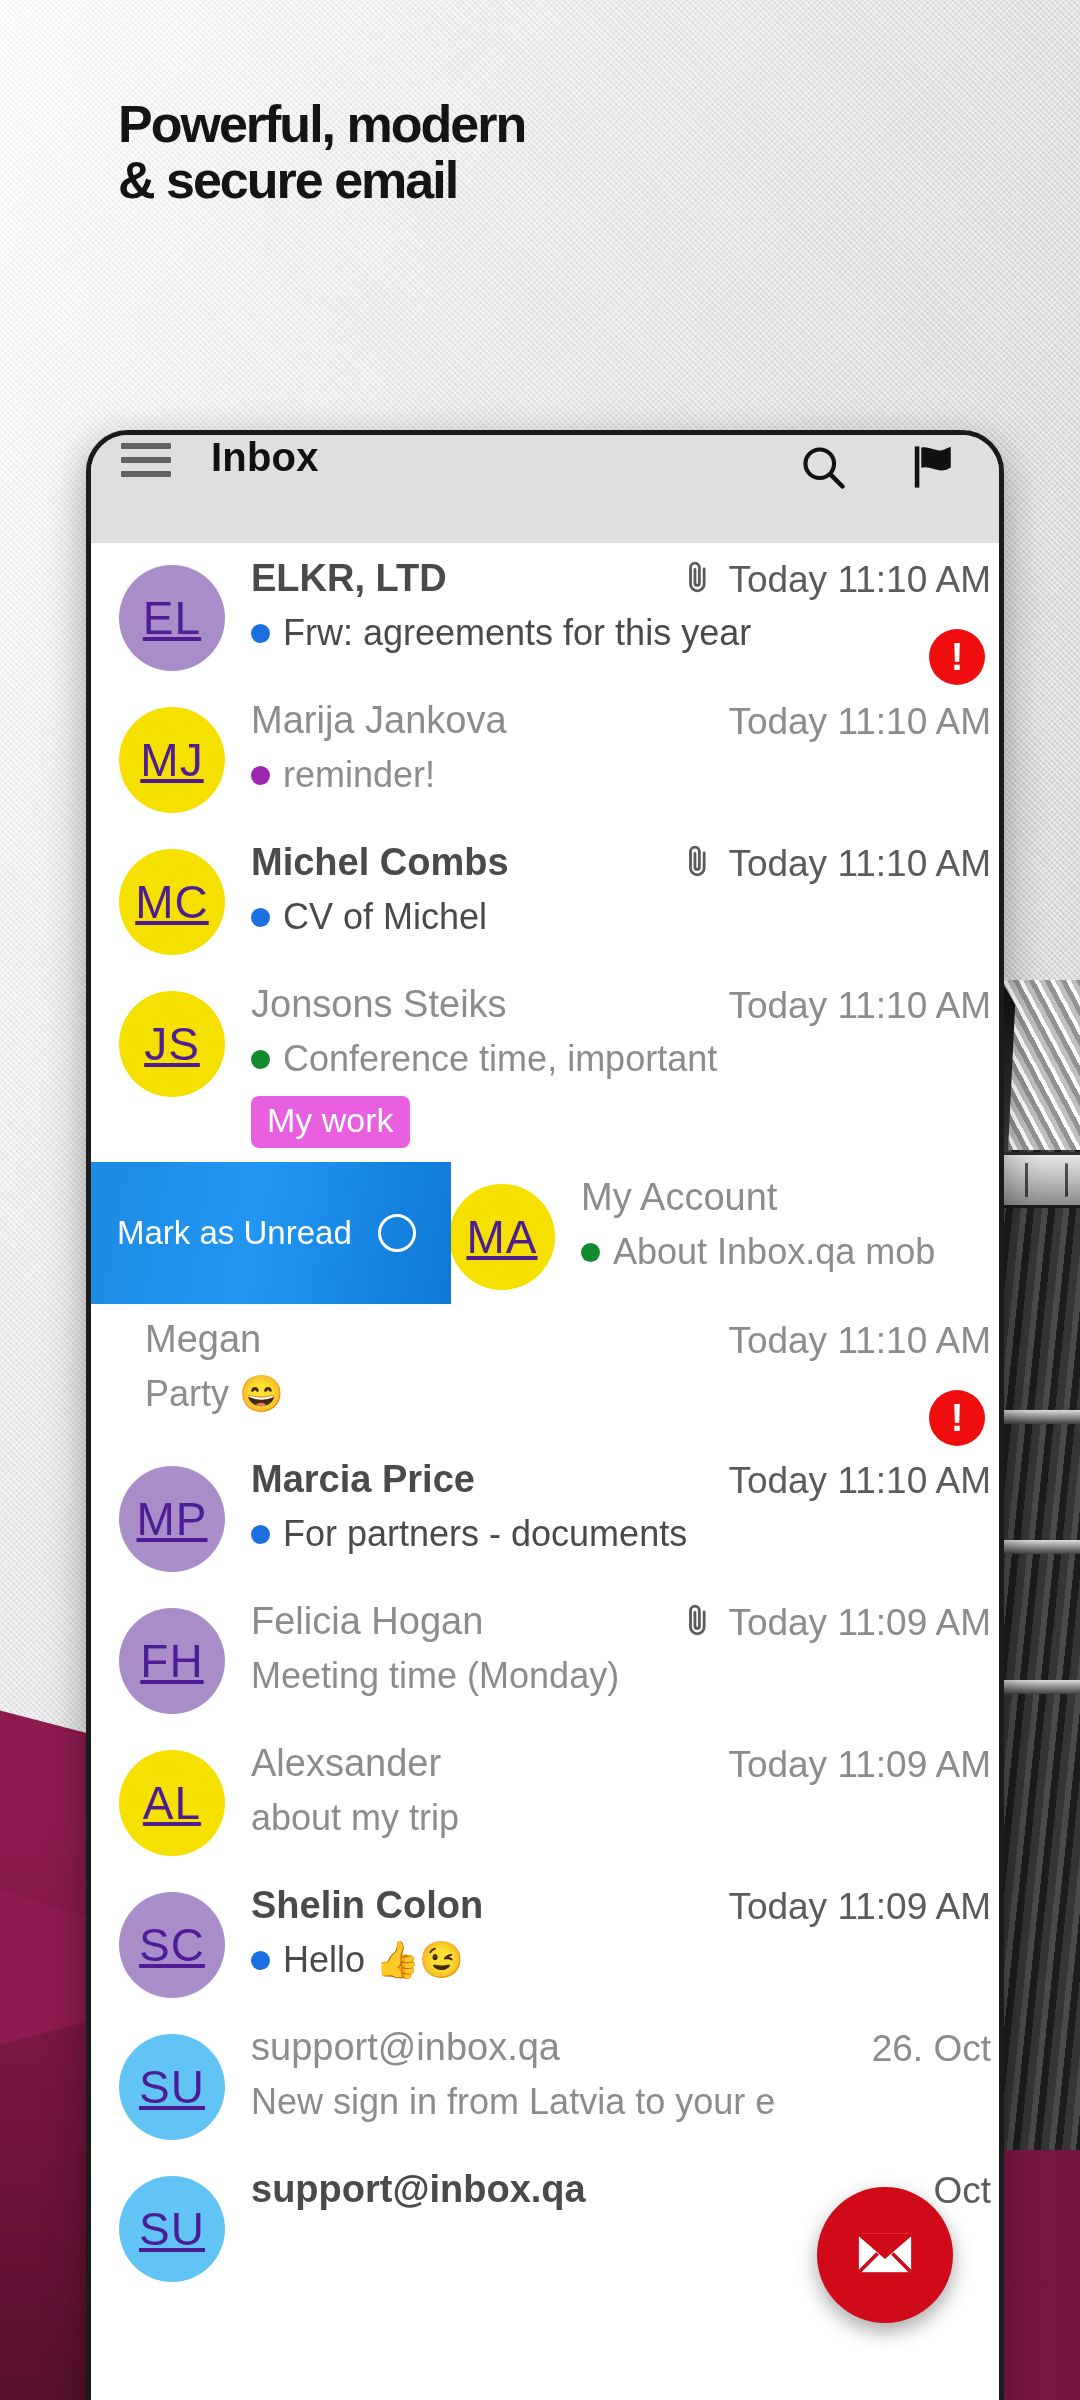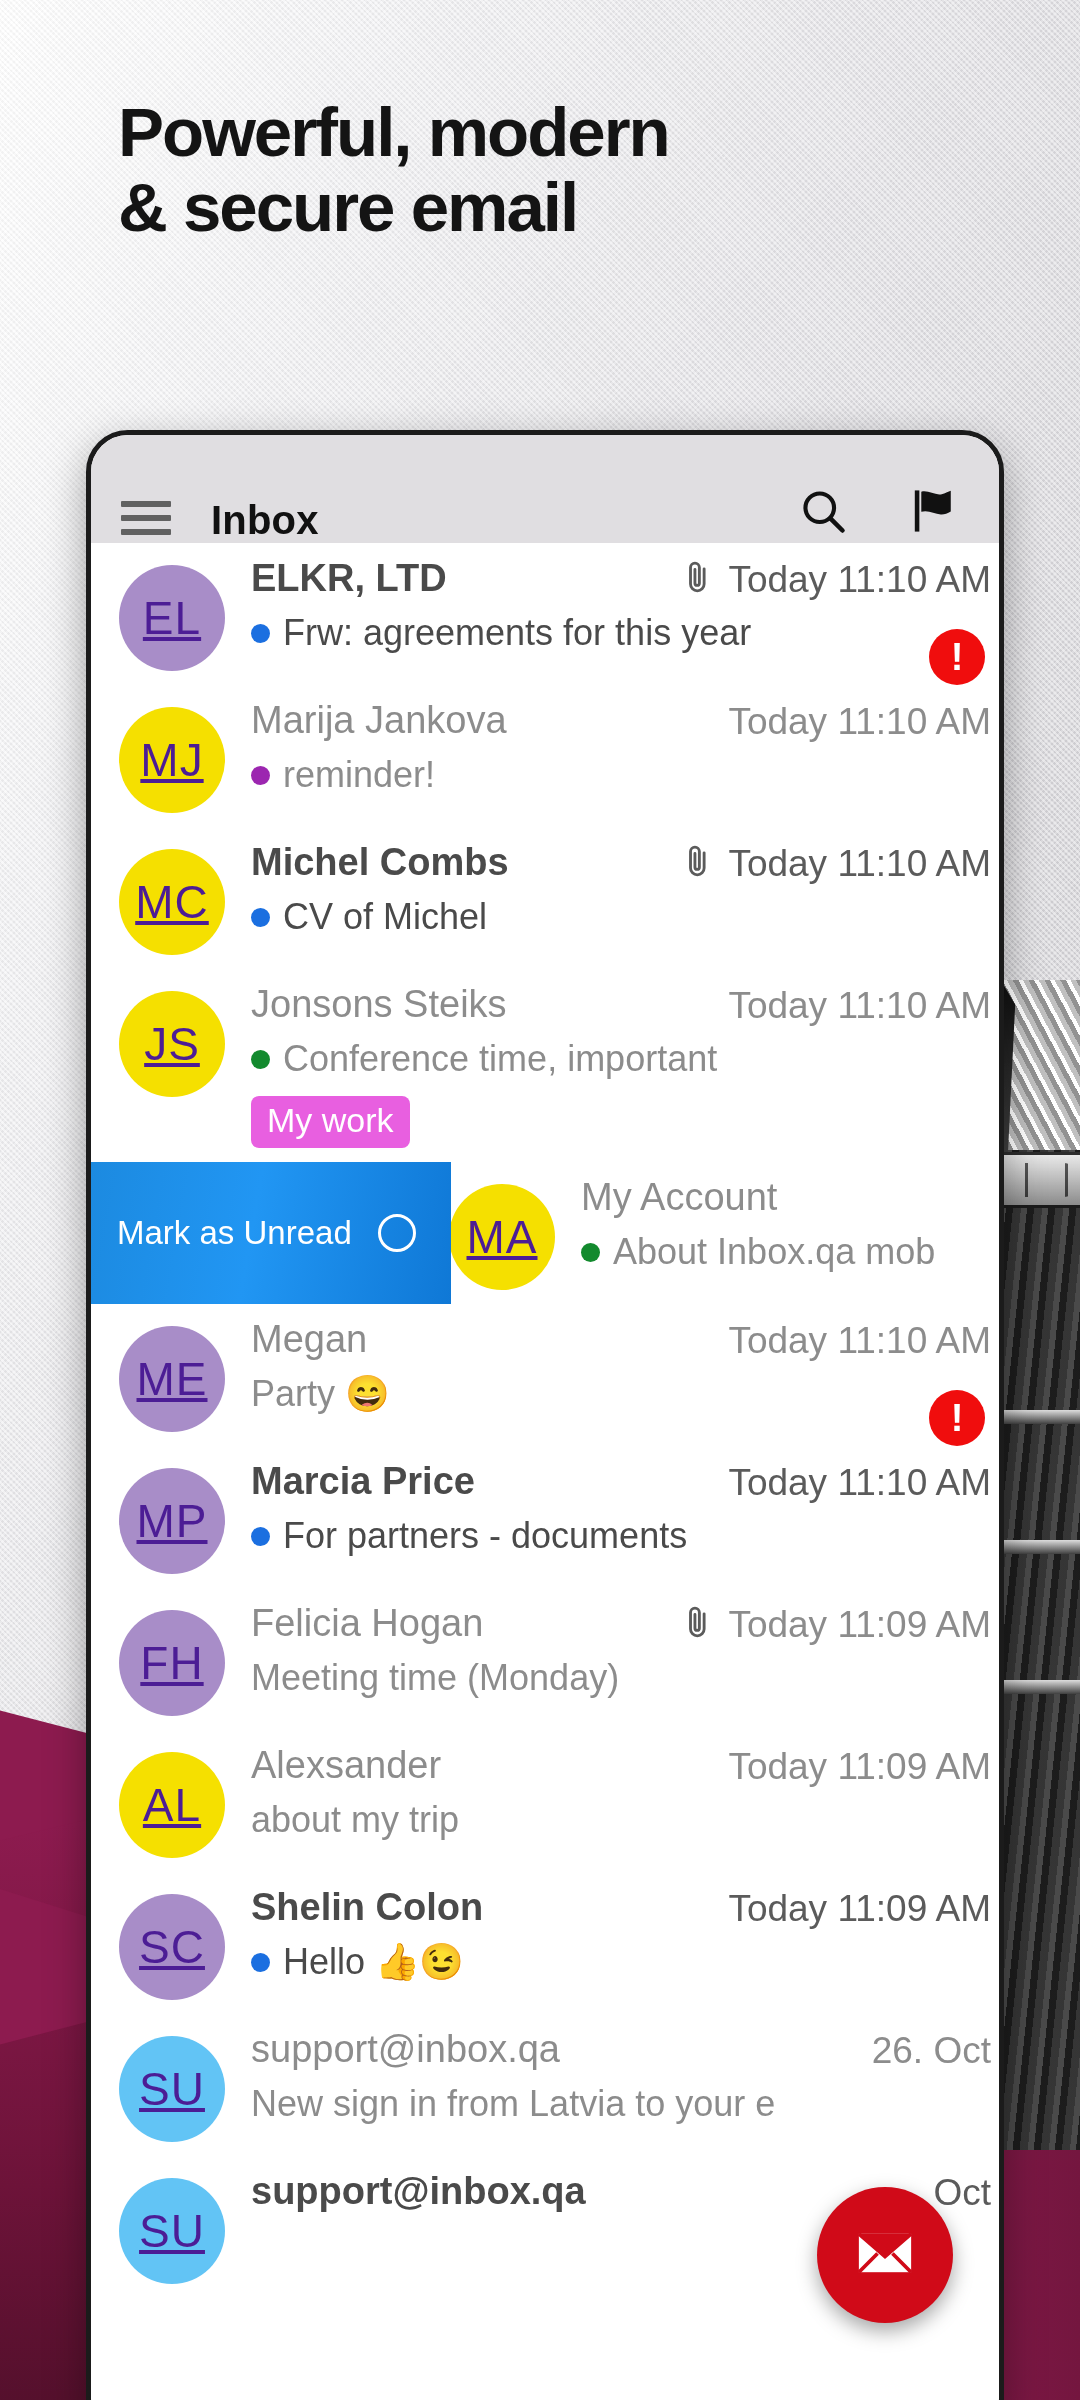--- a/index.html
+++ b/index.html
@@ -81,39 +81,39 @@
     background:repeating-linear-gradient(58deg,#ffffff 0 3px,#d0d0d0 3px 7px);
   }
   .bg-bottomdark{
     position:absolute; right:0; bottom:0; width:1080px; height:250px;
     background:linear-gradient(90deg, rgba(0,0,0,0) 0%, rgba(0,0,0,0) 20%, #5e1134 55%, #8d1b4f 78%, #74163f 100%);
   }
 
   
   .headline{
     position:absolute; left:118px; top:96px; width:880px;
-    font-size:69px; font-weight:bold; line-height:1.08;
+    font-size:52px; font-weight:bold; line-height:1.08;
     letter-spacing:-2px; color:#141414;
   }
   .headline span{ display:block; }
 
   
   .phone{
     position:absolute; left:86px; top:430px; width:918px; height:2010px;
     background:#ffffff;
     border:5px solid #1b1b1b;
     border-radius:42px;
     overflow:hidden;
     box-shadow:0 14px 40px rgba(0,0,0,.35);
   }
 
   
   .toolbar{
     height:108px; background:#e0dee1;
-    display:flex; align-items:flex-end; padding:0 30px;
+    display:flex; align-items:flex-start; padding:0 30px;
     position:relative;
   }
   .hamburger{ width:50px; margin-right:40px; cursor:pointer; }
   .hamburger i{ display:block; height:6px; background:#616161; margin:8px 0; border-radius:1px;}
   .tb-title{ font-size:40px; font-weight:bold; color:#111; letter-spacing:.2px;}
   .tb-spacer{ flex:1; }
   .tb-icon{ width:64px; height:64px; display:flex; align-items:center; justify-content:center; cursor:pointer;}
   .tb-icon svg{ display:block; }
   .flag-icon{ margin-left:46px; margin-right:4px;}
 
@@ -302,21 +302,20 @@
             <span class="sender">My Account</span>
           </div>
           <div class="meta"></div>
           <div class="line2">
             <span class="dot" style="background:#138a2e"></span>
             <span class="subject">About Inbox.qa mob</span>
           </div>
         </div>
       </div>
       <div class="row">
-        <div class="avatar" style="background:#a88dc8">ME</div>
         <div class="row-body">
           <div class="line1">
             <span class="sender">Megan</span>
           </div>
           <div class="meta">
             <span class="time">Today 11:10 AM</span>
           </div>
           <div class="line2">
             <span class="subject nodot">Party 😄</span>
           </div>

